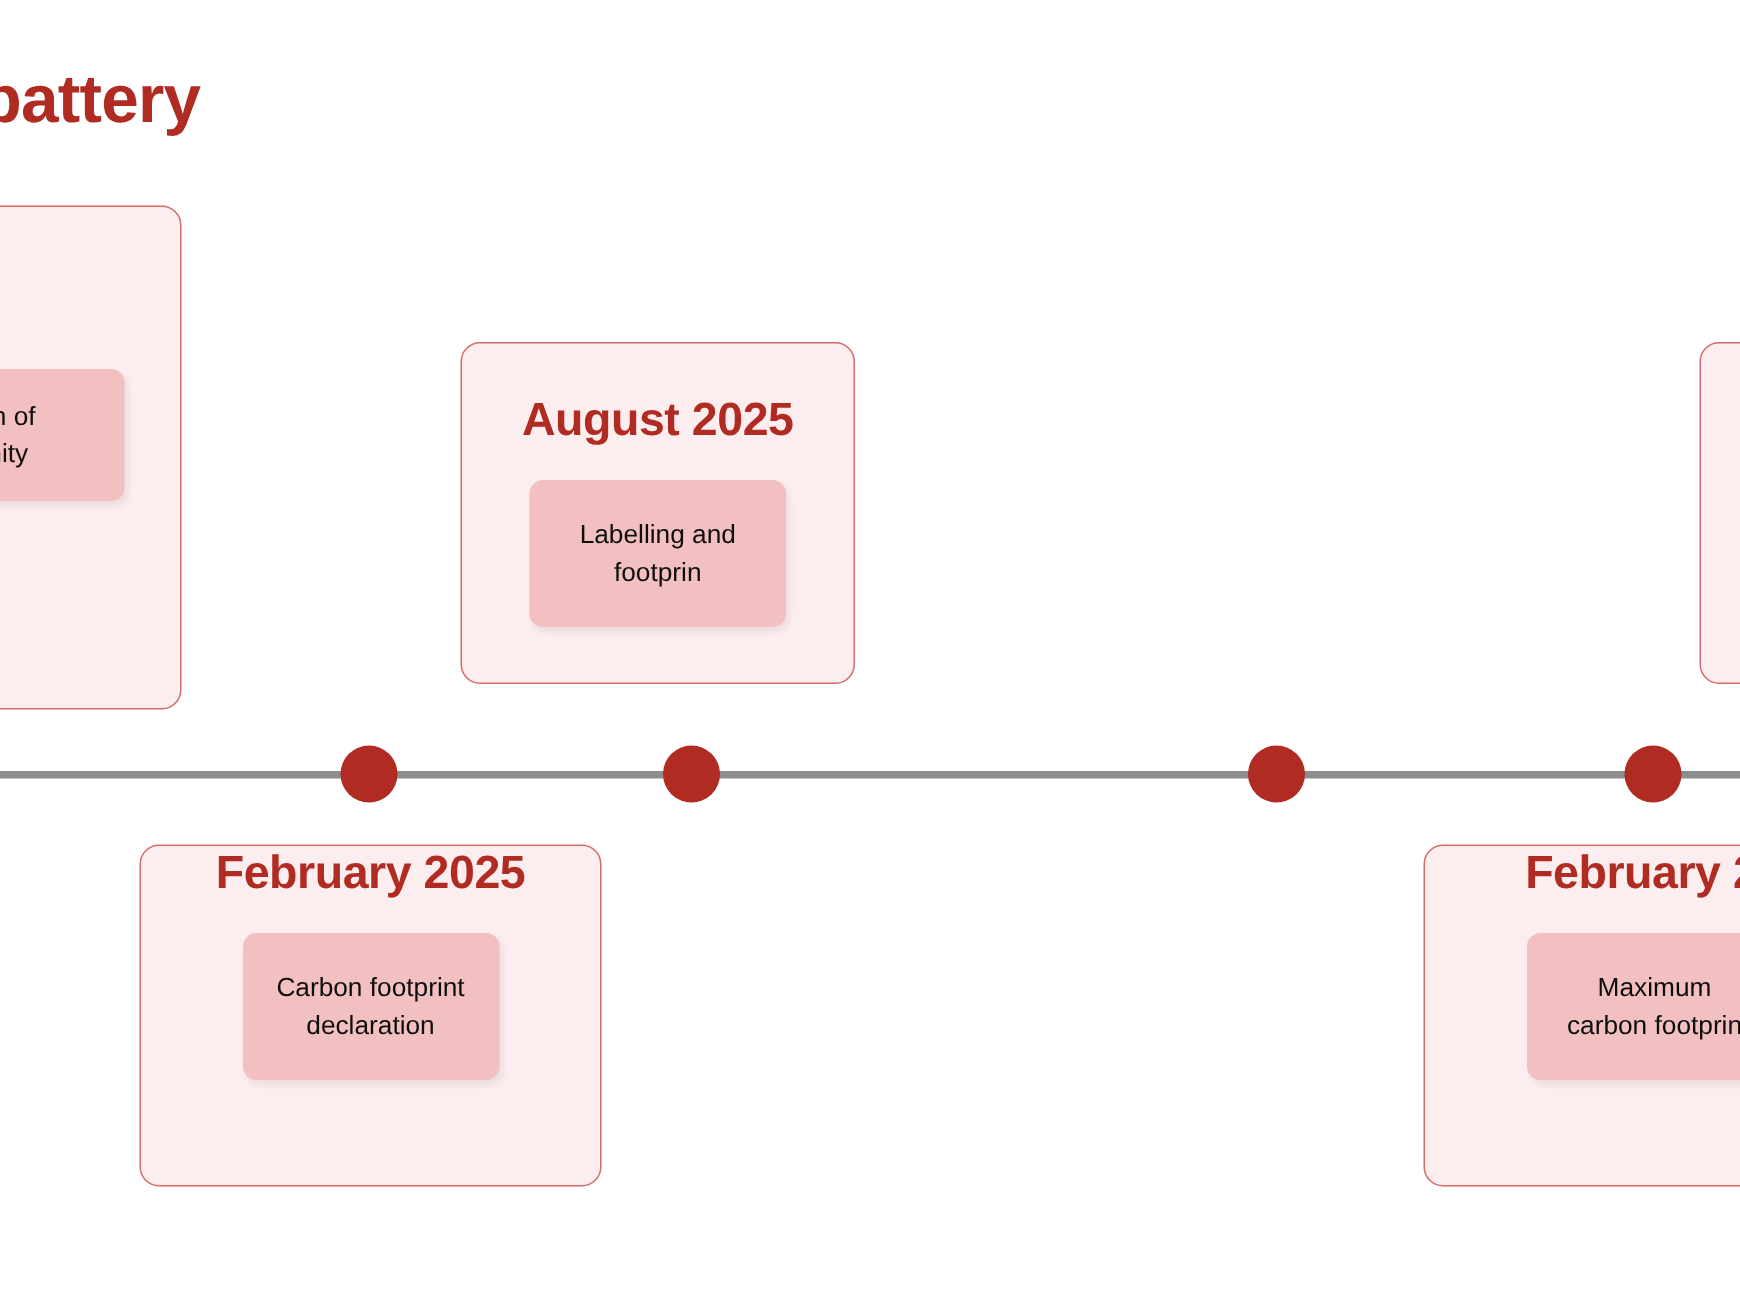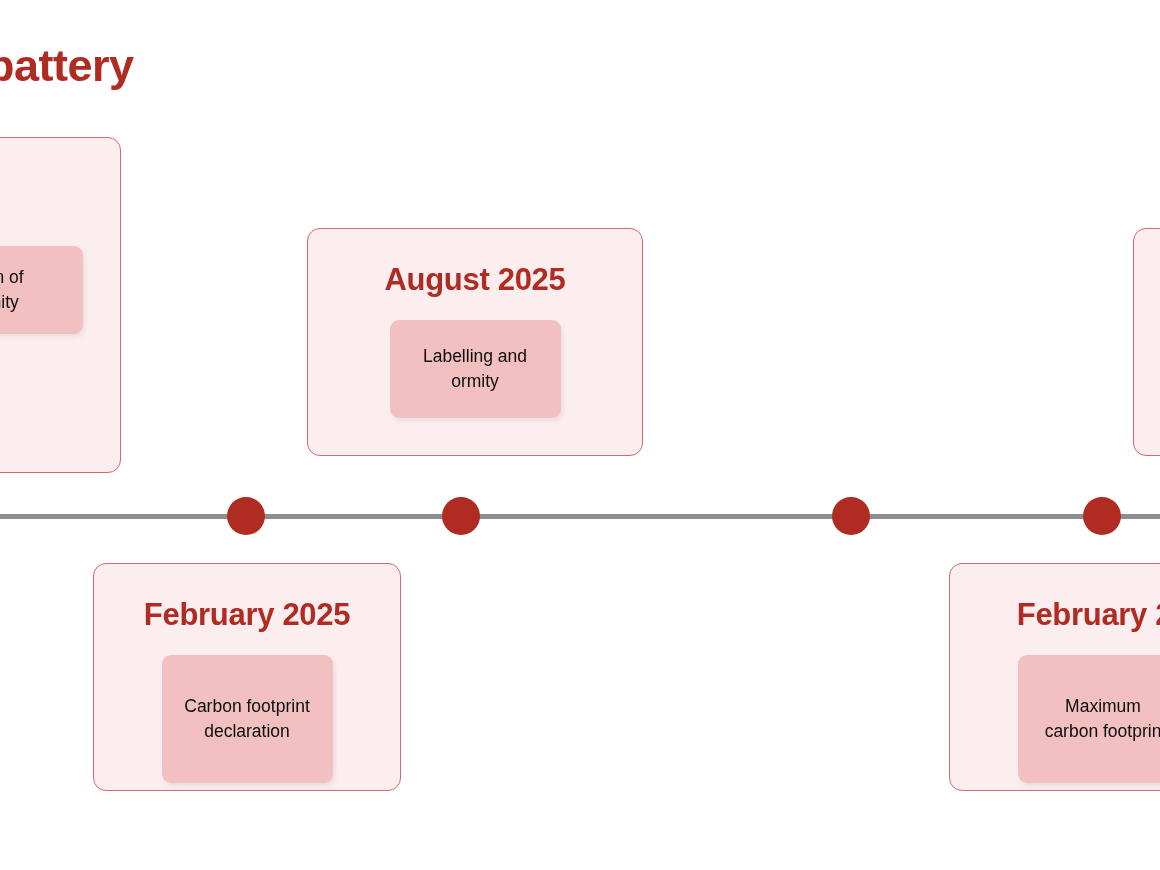--- a/index.html
+++ b/index.html
@@ -76,41 +76,41 @@
     line-height: 25px;
     text-align: center;
     display: flex;
     align-items: center;
     justify-content: center;
     white-space: pre-line;
   }
 
   
   .card.above {
-    width: 336px;
+    width: 263px;
     height: 228px;
     top: 228px;
   }
   .card.above .card-title { margin-top: 33px; }
   .card.above .card-tag {
     width: 171px;
     height: 98px;
     margin-top: 22px;
   }
 
   
   .card.below {
     width: 308px;
     height: 228px;
     top: 563px;
   }
-  .card.below .card-title { margin-top: 33px; }
+  .card.below .card-title { }
   .card.below .card-tag {
     width: 171px;
-    height: 128px;
+    height: 98px;
     margin-top: 22px;
   }
 
   
   .card.clipped-left {
     width: 252px;
     height: 336px;
     left: -131px;
     top: 137px;
     align-items: center;
@@ -143,21 +143,21 @@
   <div class="axis-dot" style="left:1083px"></div>
 
   <div class="card clipped-left">
     <div class="card-tag">ation of
 ormity</div>
   </div>
 
   <div class="card above" style="left:307px">
     <div class="card-title">August 2025</div>
     <div class="card-tag">Labelling and
-ormity</div>
+footprin</div>
   </div>
 
 
   <div class="card clipped-right-top"></div>
 
   <div class="card below" style="left:93px">
     <div class="card-title">February 2025</div>
     <div class="card-tag">Carbon footprint
 declaration</div>
   </div>

